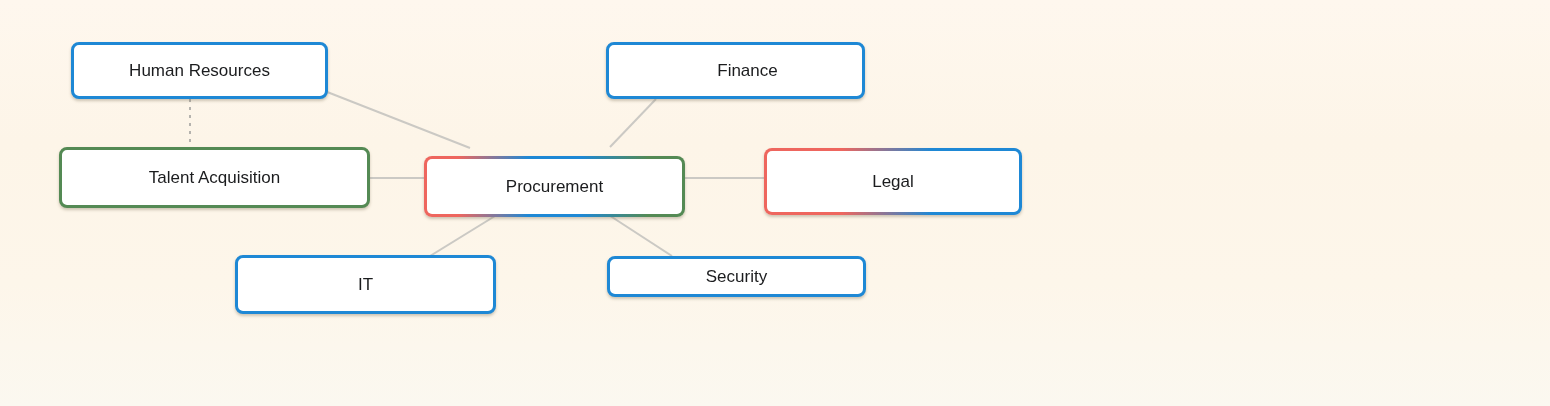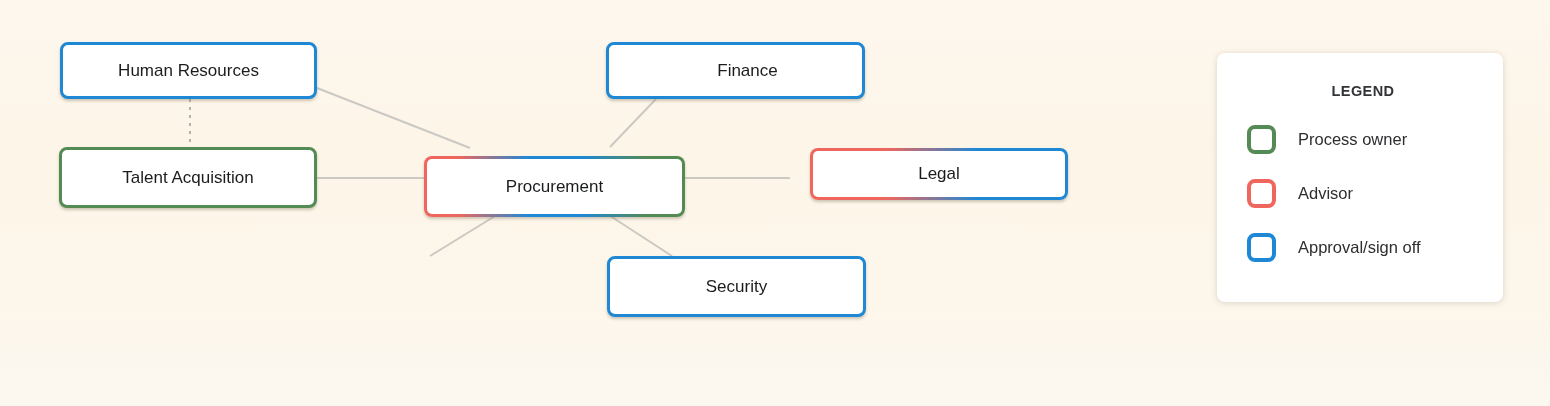--- a/index.html
+++ b/index.html
@@ -83,48 +83,34 @@
   <svg class="edge-layer" xmlns="http://www.w3.org/2000/svg">
       <line x1="190" y1="99" x2="190" y2="147" stroke="#b5b3ae" stroke-width="2" stroke-dasharray="3 5"></line>
       <line x1="317" y1="88" x2="470" y2="148" stroke="#cbc9c4" stroke-width="2"></line>
       <line x1="656" y1="99" x2="610" y2="147" stroke="#cbc9c4" stroke-width="2"></line>
       <line x1="317" y1="178" x2="424" y2="178" stroke="#cbc9c4" stroke-width="2"></line>
       <line x1="685" y1="178" x2="790" y2="178" stroke="#cbc9c4" stroke-width="2"></line>
       <line x1="508" y1="208" x2="430" y2="256" stroke="#cbc9c4" stroke-width="2"></line>
       <line x1="598" y1="208" x2="672" y2="256" stroke="#cbc9c4" stroke-width="2"></line>
     </svg>
 
-  <div class="legend-card">
-    <div class="legend-title">LEGEND</div>
-    <div>
-        <div class="legend-row">
-          <span class="legend-swatch" style="border-color: rgb(84, 138, 84);"></span>
-          <span class="legend-label">Process owner</span>
-        </div>
-        <div class="legend-row">
-          <span class="legend-swatch" style="border-color: rgb(238, 102, 94);"></span>
-          <span class="legend-label">Advisor</span>
-        </div>
-        <div class="legend-row">
-          <span class="legend-swatch" style="border-color: rgb(30, 136, 213);"></span>
-          <span class="legend-label">Approval/sign off</span>
-        </div>
-      </div>
-  </div>
-<div class="node" style="left: 60px; top: 42px; width: 257px; height: 57px; border: 3px solid rgb(30, 136, 213);">
+<div class="node" style="left: 71px; top: 42px; width: 257px; height: 57px; border: 3px solid rgb(30, 136, 213);">
       <span class="node-label">Human Resources</span>
     </div>
     <div class="node" style="left: 606px; top: 42px; width: 259px; height: 57px; border: 3px solid rgb(30, 136, 213); padding-left: 24px;">
       <span class="node-label">Finance</span>
     </div>
-    <div class="node" style="left: 59px; top: 147px; width: 258px; height: 61px; border: 3px solid rgb(84, 138, 84);">
+    <div class="node" style="left: 59px; top: 147px; width: 311px; height: 61px; border: 3px solid rgb(84, 138, 84);">
       <span class="node-label">Talent Acquisition</span>
     </div>
     <div class="node" style="left: 424px; top: 156px; width: 261px; height: 61px; border: 3px solid transparent; background: linear-gradient(rgb(255, 255, 255), rgb(255, 255, 255)) padding-box padding-box, linear-gradient(90deg, rgb(238, 102, 94) 0%, rgb(238, 102, 94) 13%, rgb(30, 136, 213) 40%, rgb(30, 136, 213) 60%, rgb(84, 138, 84) 86%, rgb(84, 138, 84) 100%) border-box border-box;">
       <span class="node-label">Procurement</span>
     </div>
-    <div class="node" style="left: 810px; top: 148px; width: 258px; height: 52px; border: 3px solid transparent; background: linear-gradient(rgb(255, 255, 255), rgb(255, 255, 255)) padding-box padding-box, linear-gradient(90deg, rgb(238, 102, 94) 0%, rgb(238, 102, 94) 30%, rgb(30, 136, 213) 65%, rgb(30, 136, 213) 100%) border-box border-box;">
+    <div class="node" style="left: 764px; top: 148px; width: 258px; height: 67px; border: 3px solid transparent; background: linear-gradient(rgb(255, 255, 255), rgb(255, 255, 255)) padding-box padding-box, linear-gradient(90deg, rgb(238, 102, 94) 0%, rgb(238, 102, 94) 30%, rgb(30, 136, 213) 65%, rgb(30, 136, 213) 100%) border-box border-box;">
       <span class="node-label">Legal</span>
     </div>
-    <div class="node" style="left: 607px; top: 256px; width: 259px; height: 61px; border: 3px solid rgb(30, 136, 213);">
+    <div class="node" style="left: 235px; top: 255px; width: 261px; height: 59px; border: 3px solid rgb(30, 136, 213);">
+      <span class="node-label">IT</span>
+    </div>
+    <div class="node" style="left: 607px; top: 256px; width: 259px; height: 41px; border: 3px solid rgb(30, 136, 213);">
       <span class="node-label">Security</span>
     </div>
   </div>
 
 </body></html>

